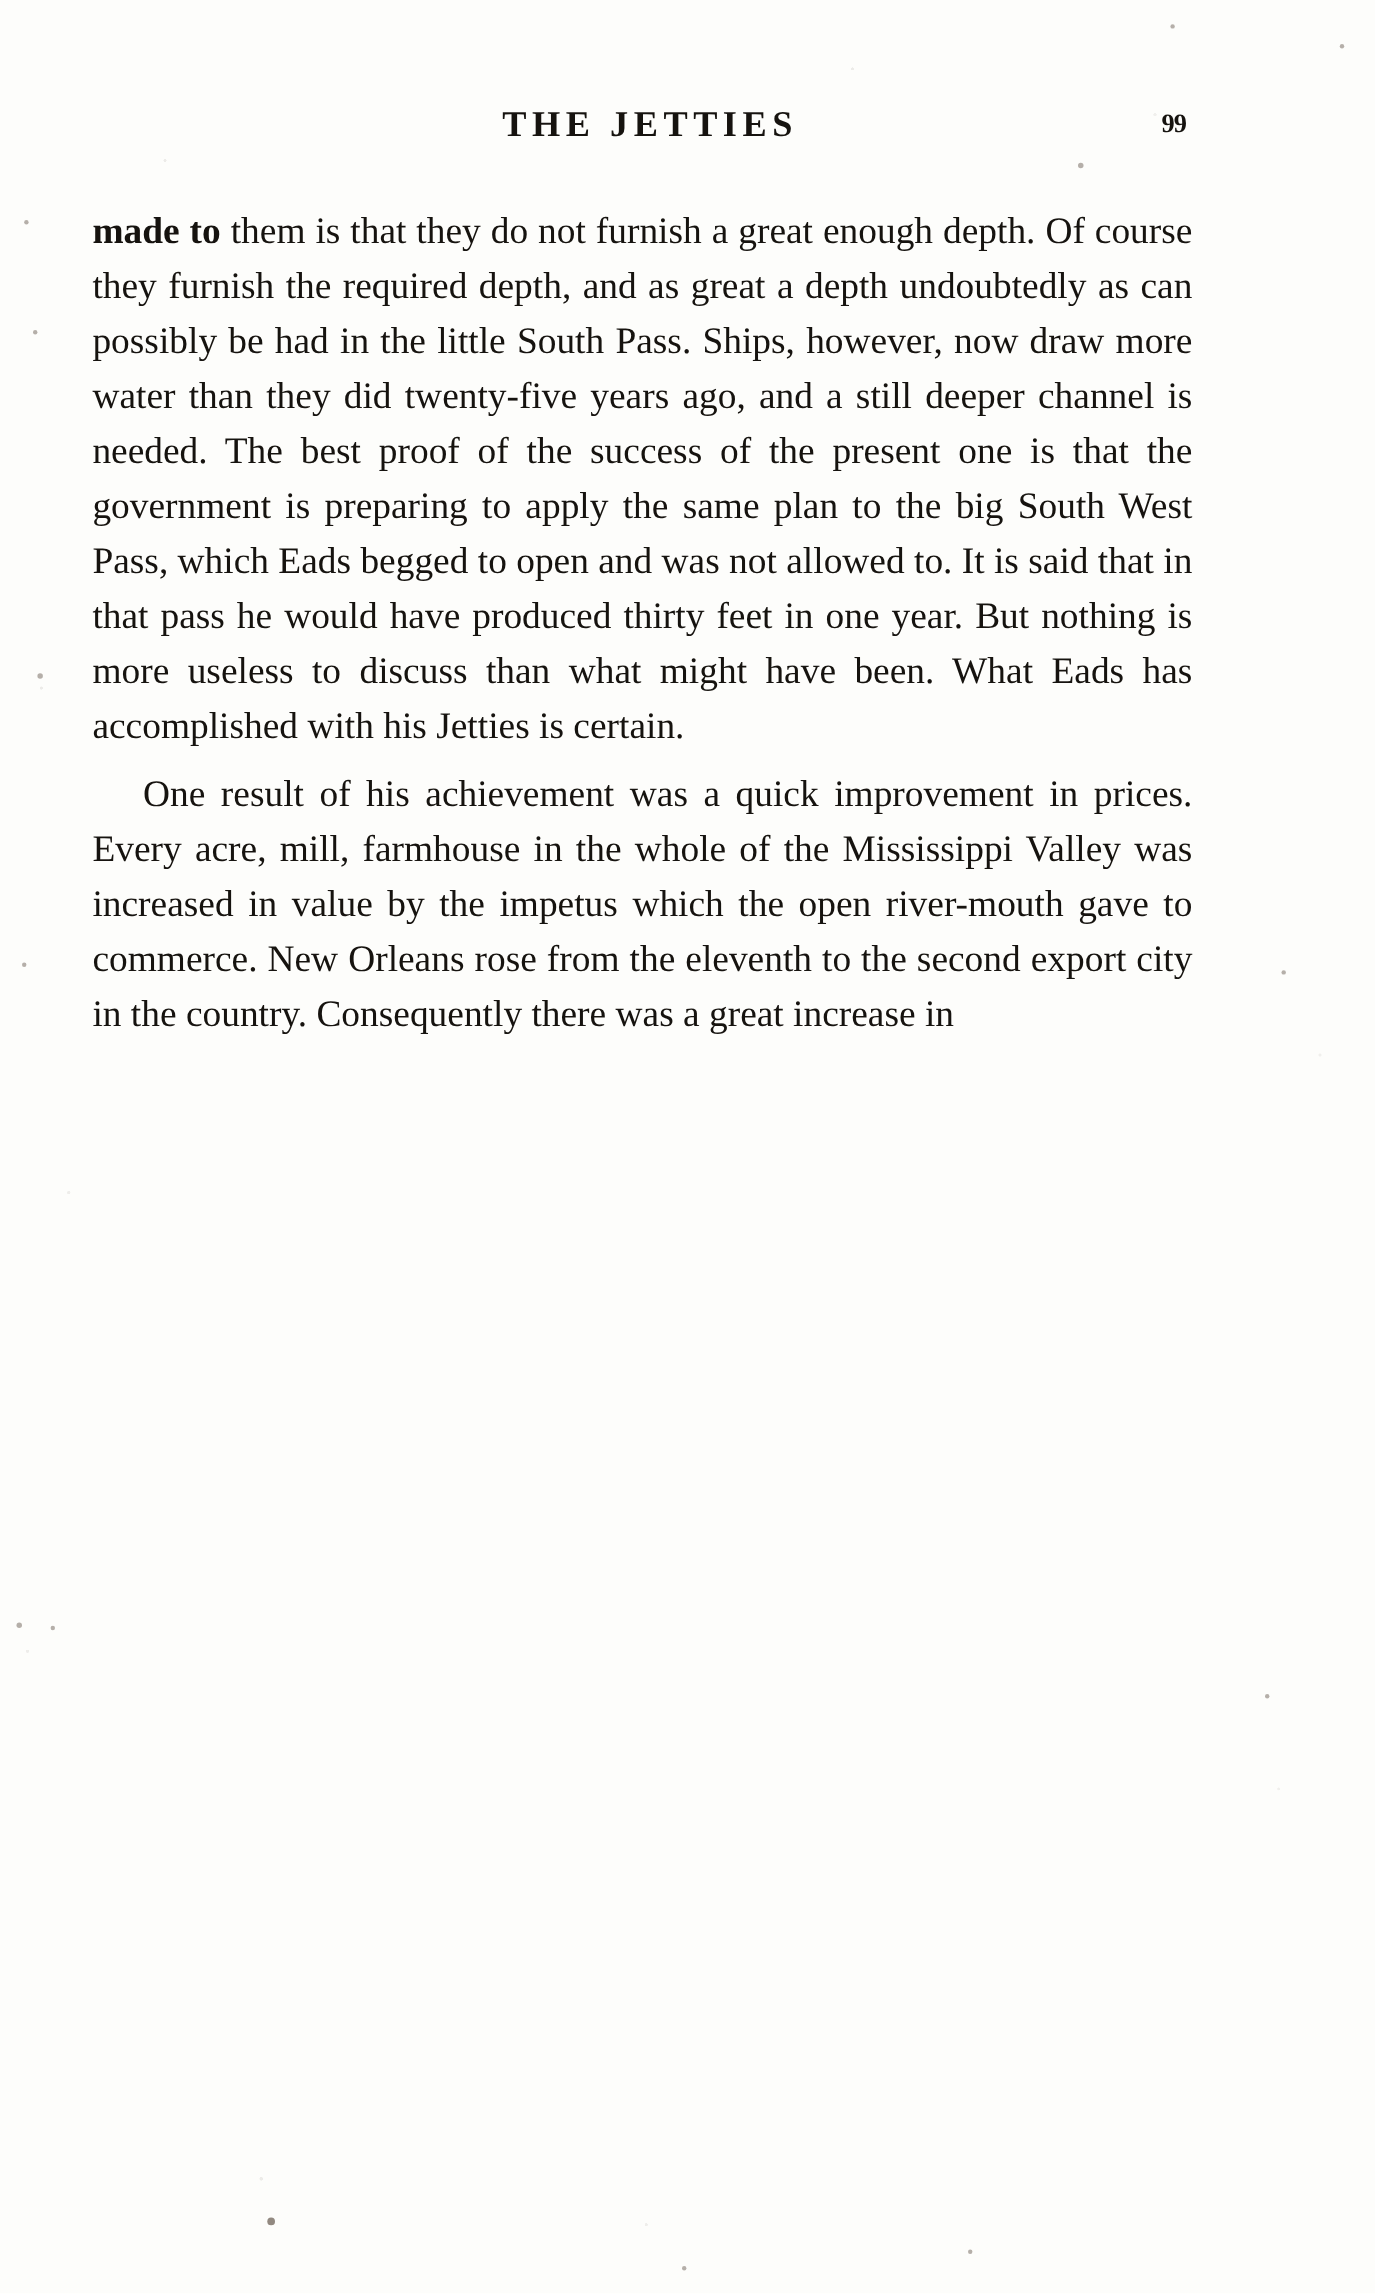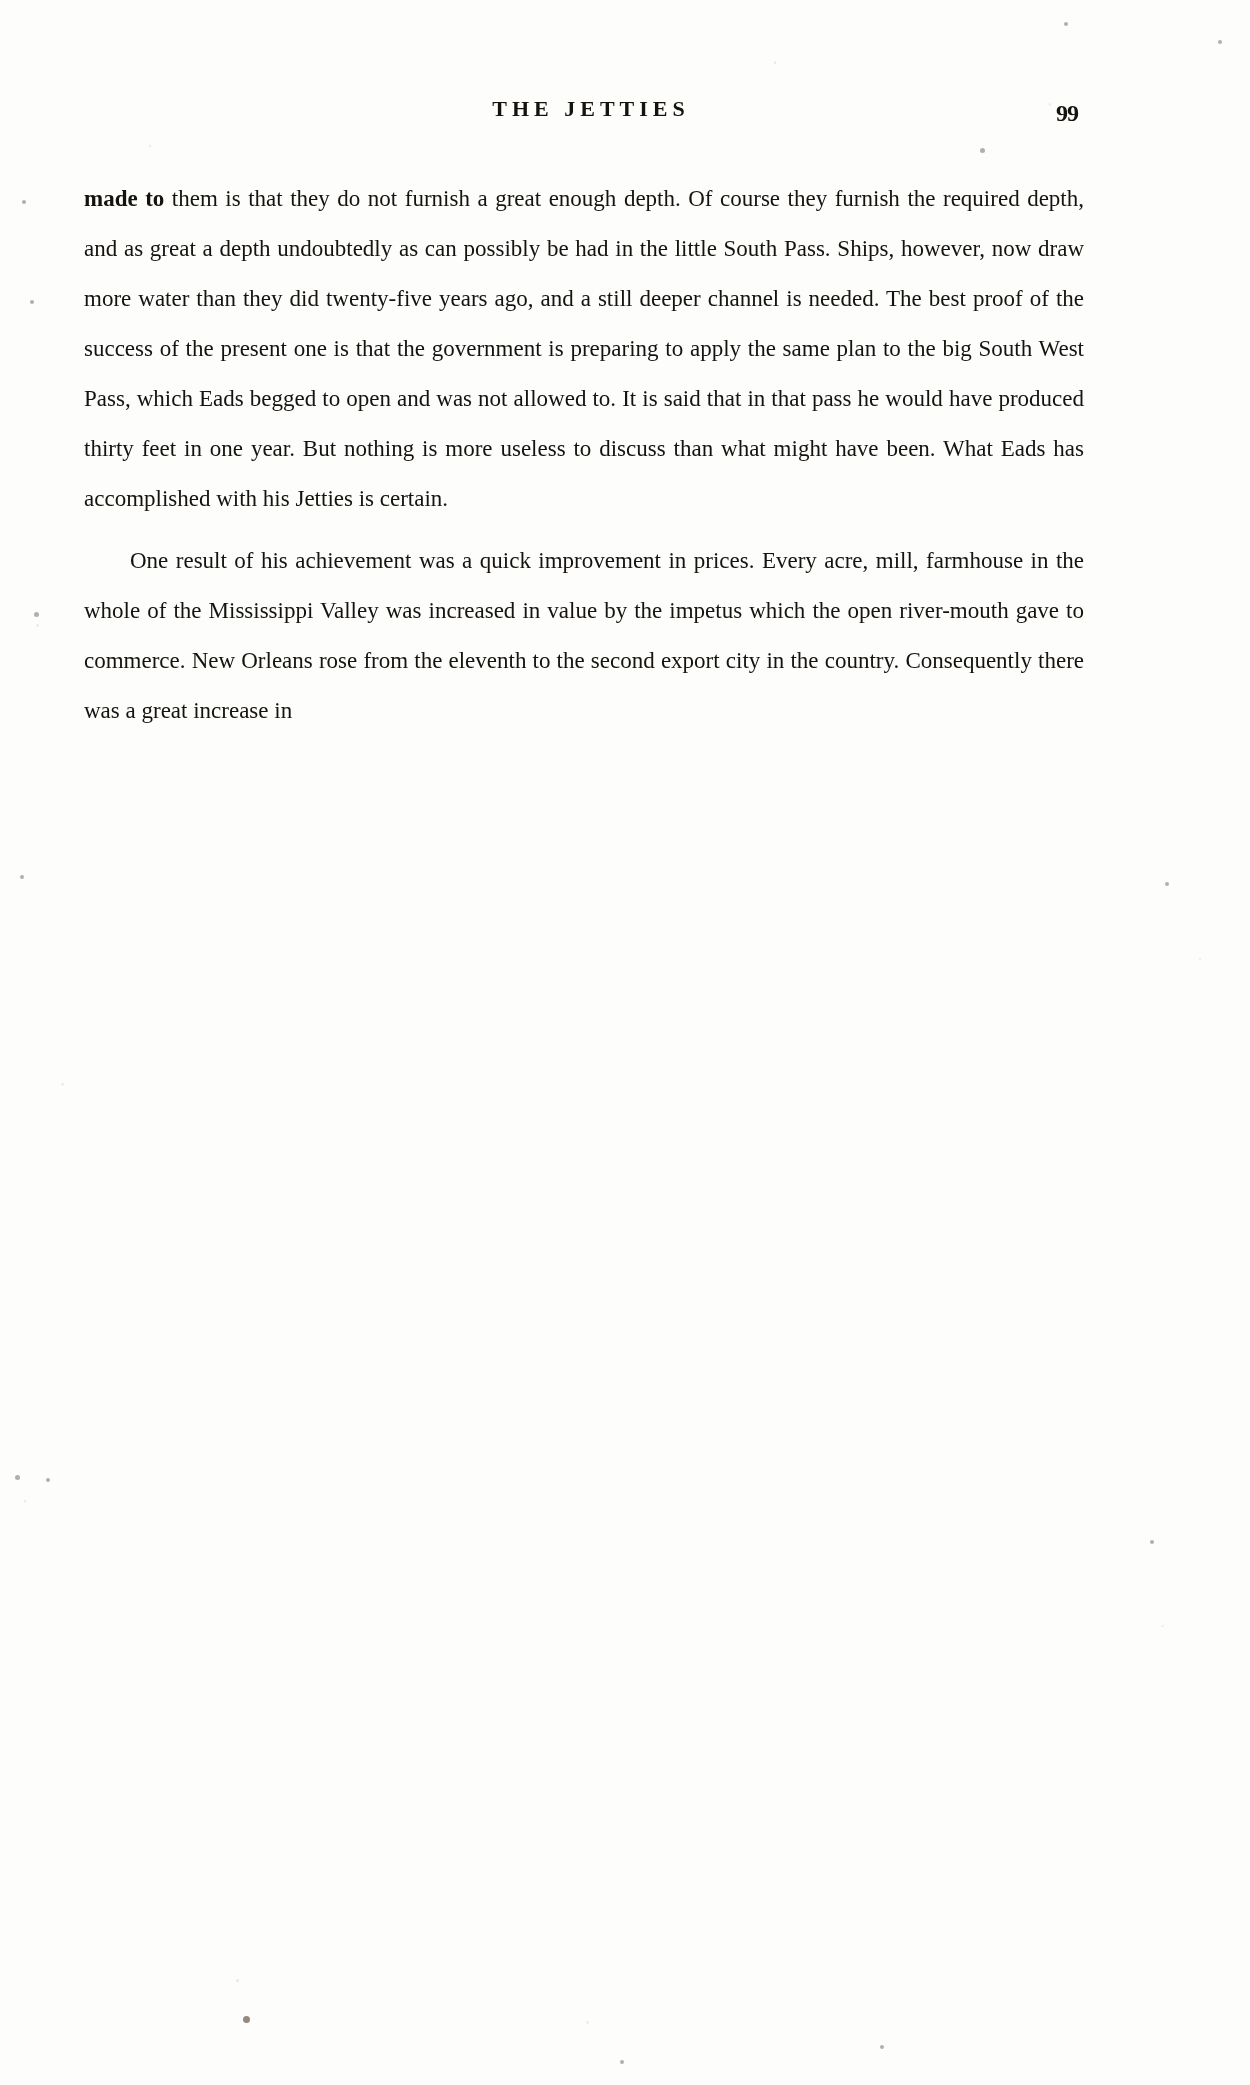--- a/index.html
+++ b/index.html
@@ -42,37 +42,37 @@
   }
 
   .header {
     display: flex;
     align-items: baseline;
     justify-content: center;
     position: relative;
     height: 60px;
   }
   .running-head {
-    font-size: 22px;
+    font-size: 33px;
     letter-spacing: 5px;
     font-weight: 700;
     margin-left: 14px;
   }
   .folio {
     position: absolute;
     right: 6px;
     top: 4px;
     font-size: 24px;
     font-weight: 700;
     letter-spacing: -1px;
   }
 
   .body-text {
-    margin-top: 18px;
-    font-size: 23px;
+    margin-top: 30px;
+    font-size: 34px;
     line-height: 50px;
     text-align: justify;
     text-justify: inter-word;
   }
 
   p.para {
     margin: 0;
   }
   p.para + p.para {
     margin-top: 12px;

